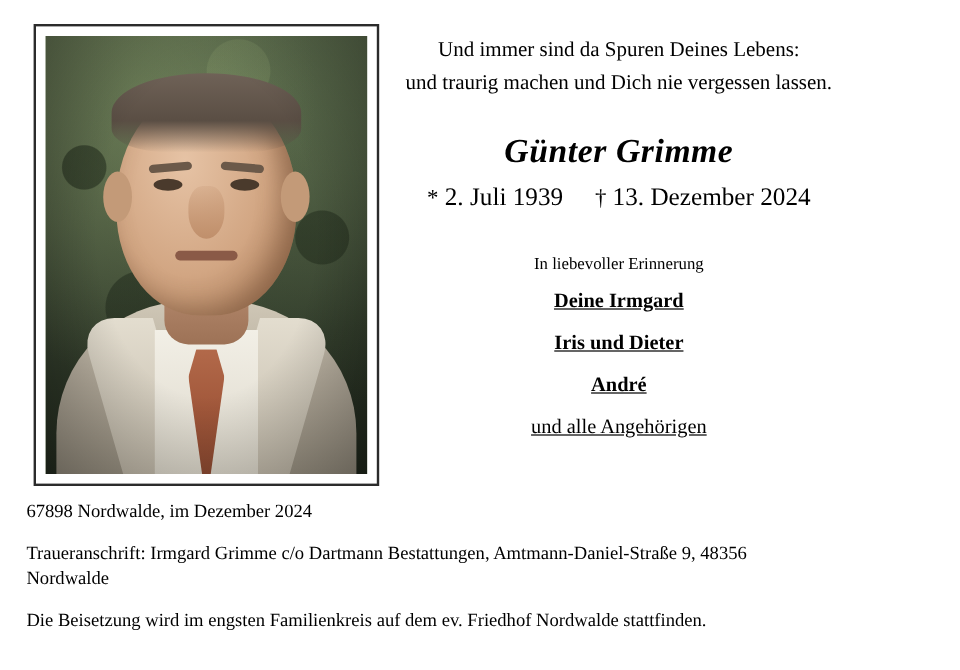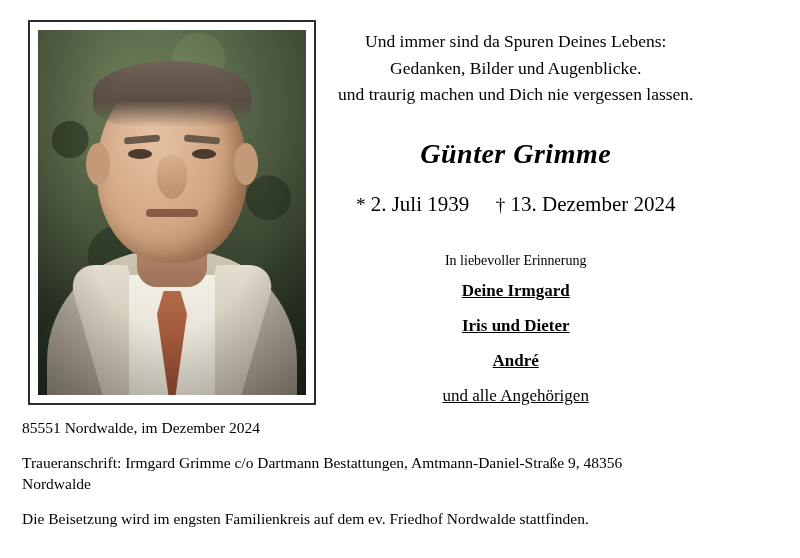--- a/index.html
+++ b/index.html
@@ -218,21 +218,21 @@
   .name {
     font-family: "Liberation Serif", serif;
     font-style: italic;
     font-weight: bold;
     font-size: 28px;
     letter-spacing: 0.5px;
     margin-top: 30px;
   }
   .dates {
     font-size: 21px;
-    margin-top: 22px;
+    margin-top: 9px;
   }
   .dates .sym { font-size: 19px; }
   .dates .gap { display: inline-block; width: 16px; }
 
   .memory-intro {
     font-size: 14px;
     margin-top: 36px;
   }
   .mourners {
     margin-top: 12px;
@@ -288,21 +288,20 @@
         <div class="nose"></div>
         <div class="mouth"></div>
         <div class="vignette"></div>
       </div>
     </div>
 
     <div class="textblock">
 
       <div class="verse">
         <div>Und immer sind da Spuren Deines Lebens:</div>
-        <div>Gedanken, Bilder und Augenblicke.</div>
         <div>und traurig machen und Dich nie vergessen lassen.</div>
       </div>
 
       <div class="name">Günter Grimme</div>
 
       <div class="dates">
         <span class="sym">*</span>
         <span>2. Juli 1939</span>
         <span class="gap"></span>
         <span class="sym">†</span>
@@ -315,19 +314,19 @@
         <div class="m">Deine Irmgard</div>
         <div class="m">Iris und Dieter</div>
         <div class="m">André</div>
         <div class="m plain">und alle Angehörigen</div>
       </div>
 
     </div>
   </div>
 
   <div class="footer">
-    <div class="line">85551 Nordwalde, im Dezember 2024</div>
+    <div class="line">67898 Nordwalde, im Dezember 2024</div>
     <div class="line">Traueranschrift: Irmgard Grimme c/o Dartmann Bestattungen, Amtmann-Daniel-Straße 9, 48356 Nordwalde</div>
     <div class="line">Die Beisetzung wird im engsten Familienkreis auf dem ev. Friedhof Nordwalde stattfinden.</div>
 
   </div>
 
 </div>
 
 </body></html>

